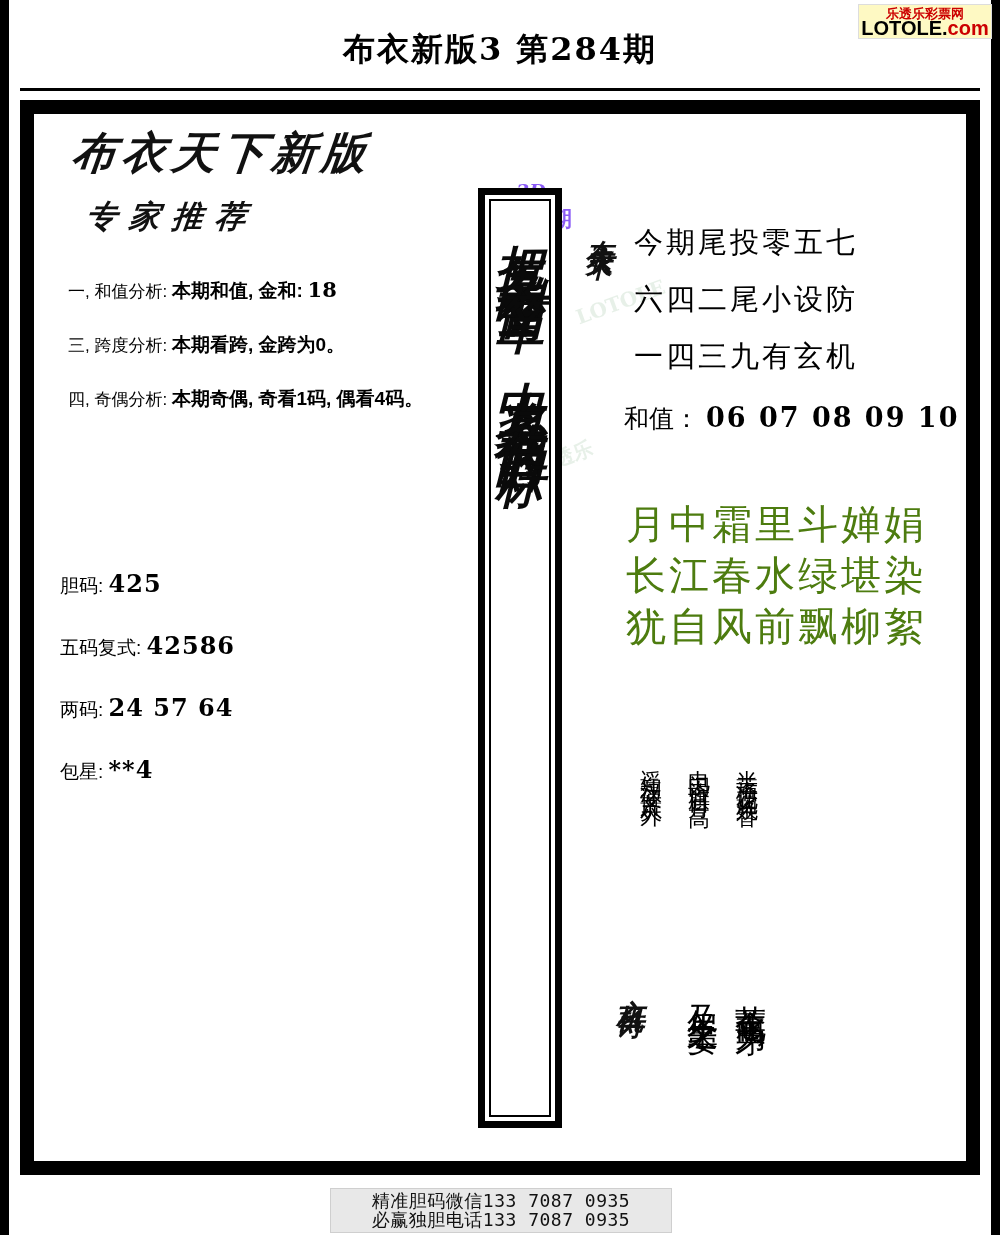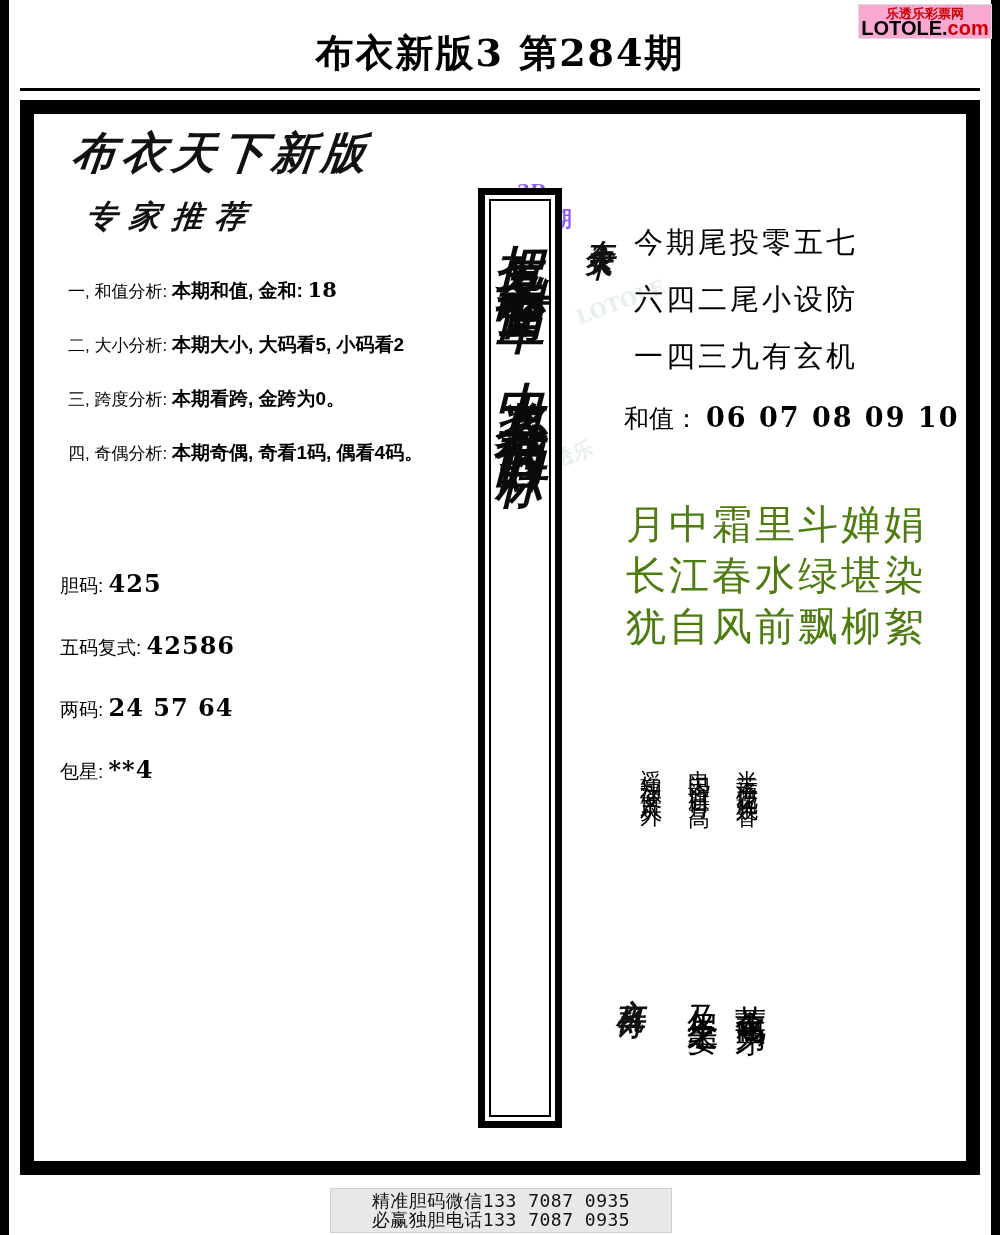--- a/index.html
+++ b/index.html
@@ -27,40 +27,40 @@
   }
   .watermark {
     position: absolute;
     right: 8px;
     top: 4px;
     width: 132px;
     text-align: center;
     font-size: 13px;
     line-height: 15px;
     color: #cc0000;
-    background: #f9a8d4;
+    background: #fef9c3;
     border: 1px solid #ddd;
     padding: 1px 0 2px 0;
     font-weight: bold;
   }
   .watermark .w2 {
     color: #000;
     font-size: 20px;
     letter-spacing: 0px;
   }
   .watermark .w2 .com { color:#cc0000; }
 
   .title {
     position: absolute;
     left: 0; top: 28px;
     width: 1000px;
     text-align: center;
     font-family: "DejaVu Serif", serif;
     font-weight: bold;
-    font-size: 38px;
+    font-size: 32px;
     color: #000;
     letter-spacing: 2px;
   }
   .title-rule {
     position: absolute;
     left: 20px; top: 88px;
     width: 960px; height: 3px;
     background: #000;
   }
 
@@ -359,25 +359,20 @@
     <div class="brush-title">布衣天下新版</div>
     <div class="brush-sub">专家推荐</div>
 
     <div class="analysis">
       <div class="a-row">
         <span class="lbl">一, 和值分析:</span>
         <b>本期和值, 金和:</b>
         <span class="num">18</span>
       </div>
       <div class="a-row">
-        <span class="lbl">二, 大小分析:</span>
-        <b>本期大小, 大码看5, 小码看2</b>
-        <span class="num"></span>
-      </div>
-      <div class="a-row">
         <span class="lbl">三, 跨度分析:</span>
         <b>本期看跨, 金跨为0。</b>
         <span class="num"></span>
       </div>
       <div class="a-row">
         <span class="lbl">四, 奇偶分析:</span>
         <b>本期奇偶, 奇看1码, 偶看4码。</b>
         <span class="num"></span>
       </div>
     </div>

